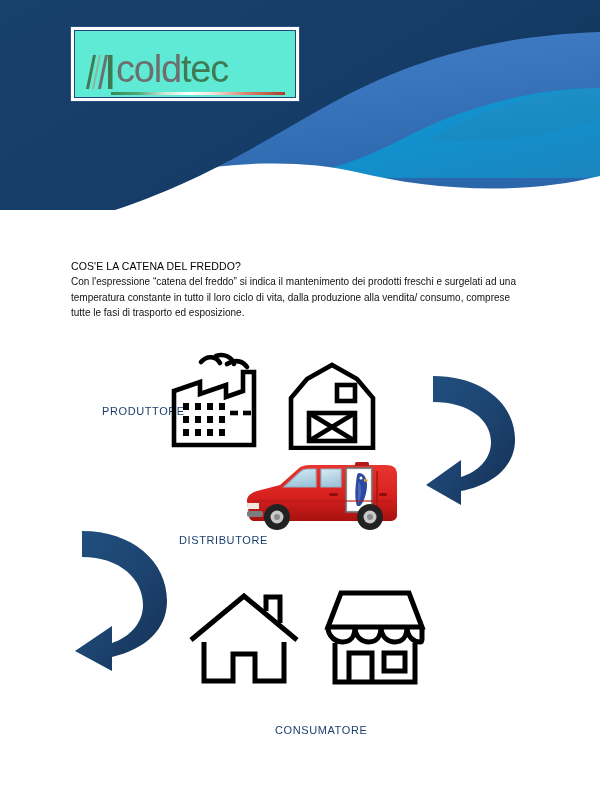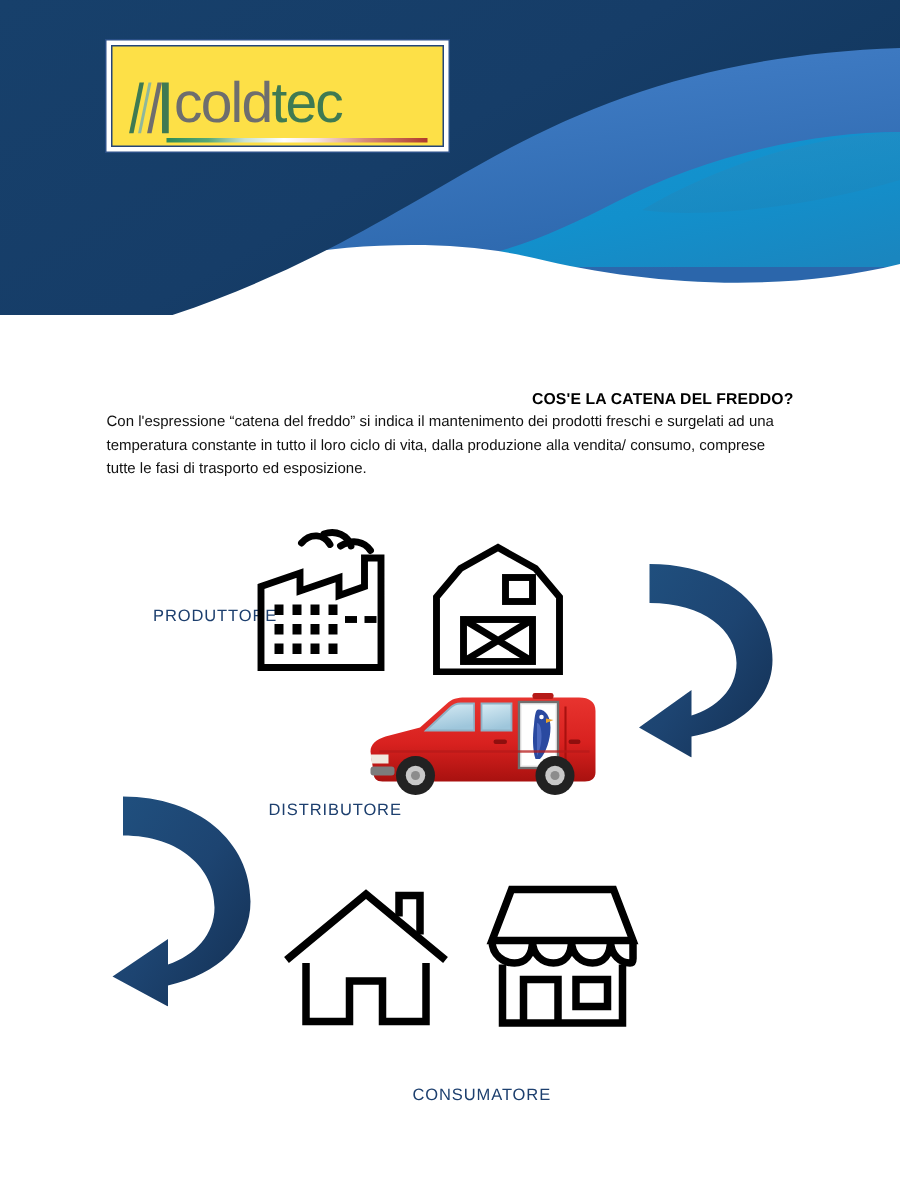--- a/index.html
+++ b/index.html
@@ -25,21 +25,21 @@
   }
   #header-banner svg { display: block; width: 600px; height: 210px; }
 
   
   #logo-box {
     position: absolute;
     left: 74px;
     top: 30px;
     width: 222px;
     height: 68px;
-    background: #fde047;
+    background: #5eead4;
     border: 1px solid #23457a;
     box-shadow: 0 0 0 3px #ffffff, 0 0 0 4px #2a4f86;
     box-sizing: border-box;
     display: flex;
     flex-direction: column;
     justify-content: center;
     padding: 10px 8px 0 10px;
   }
   #logo-row {
     display: flex;
@@ -75,26 +75,25 @@
 
   
   #intro-block {
     position: absolute;
     left: 71px;
     top: 260px;
     width: 458px;
   }
   #intro-heading {
     font-size: 10.5px;
-    font-weight: bold;
+    font-weight: normal;
     color: #000000;
     letter-spacing: 0.1px;
     margin: 0 0 1px 0;
     line-height: 13px;
-    text-align: right;
   }
   #intro-body {
     font-size: 10px;
     color: #111111;
     line-height: 15.5px;
     margin: 0;
   }
 
   
   #diagram {

